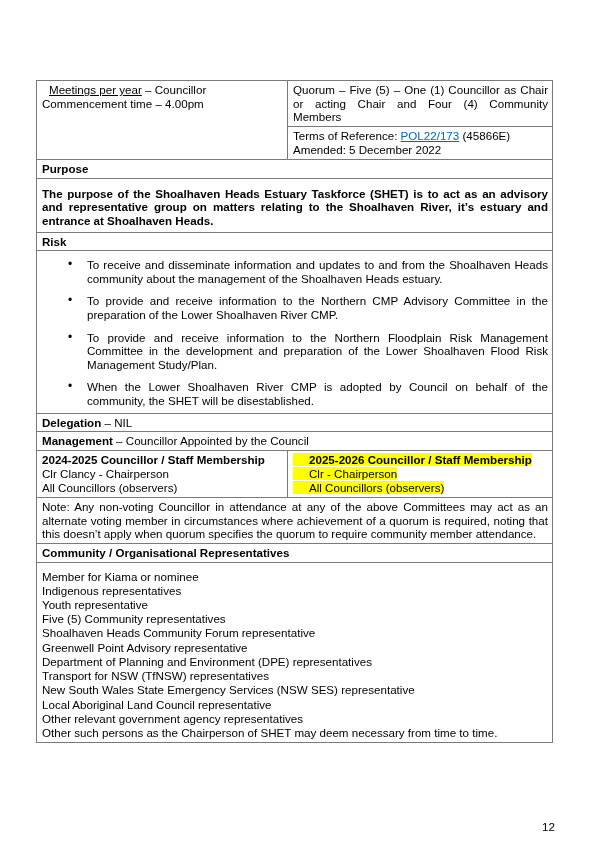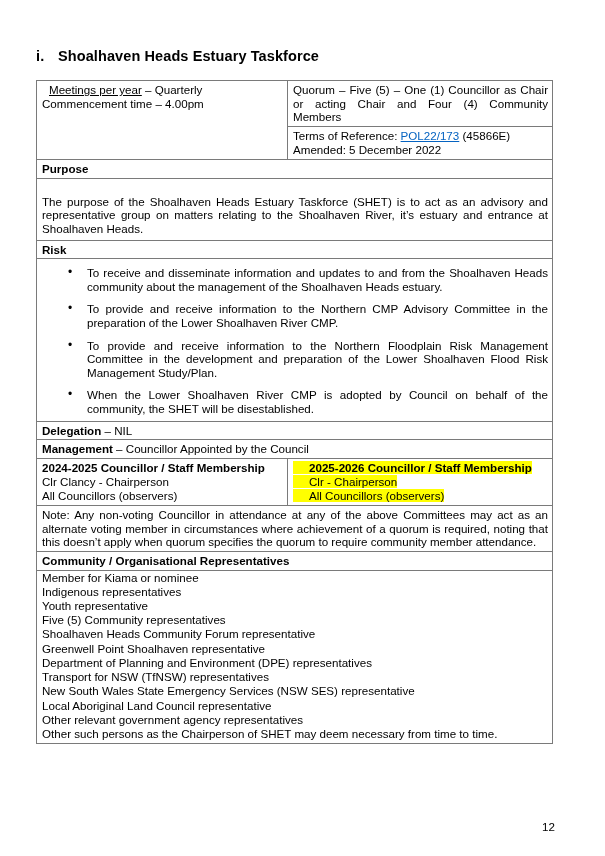--- a/index.html
+++ b/index.html
@@ -96,34 +96,31 @@
     bottom: 23px;
     font-size: 11.6px;
     text-align: right;
   }
 </style>
 </head>
 <body>
 
 <div class="page">
 
-  <div class="heading">
-    <span class="num">i.</span><span>Shoalhaven Heads Estuary Taskforce</span>
-  </div>
 
   <table class="tor-table">
     <colgroup>
       <col class="col-l">
       <col class="col-r">
     </colgroup>
 
     <tbody>
         <tr>
       <td rowspan="2">
-        <span class="listline"><span class="u">Meetings per year</span><span> – Quarterly</span></span>
+        <span class="listline"><span class="u">Meetings per year</span><span> – Councillor</span></span>
         <span class="listline">Commencement time – 4.00pm</span>
       </td>
       <td class="just">
         <p>Quorum – Five (5) – One (1) Councillor as Chair or acting Chair and Four (4) Community Members</p>
       </td>
     </tr>
 
     <tr>
       <td>
         <span class="listline"><span>Terms of Reference: </span><a class="link" href="#">POL22/173</a><span> (45866E)</span></span>
@@ -131,21 +128,21 @@
       </td>
     </tr>
 
     <tr>
       <td colspan="2" class="cellpad-tight">
         <span class="b">Purpose</span>
       </td>
     </tr>
 
     <tr>
-      <td colspan="2" class="just" style="padding-top:16px;padding-bottom:4px;">
+      <td colspan="2" class="just" style="padding-top:8px;padding-bottom:4px;font-weight:bold;">
         <p>The purpose of the Shoalhaven Heads Estuary Taskforce (SHET) is to act as an advisory and representative group on matters relating to the Shoalhaven River, it’s estuary and entrance at Shoalhaven Heads.</p>
       </td>
     </tr>
 
     <tr>
       <td colspan="2" class="cellpad-tight">
         <span class="b">Risk</span>
       </td>
     </tr>
 
@@ -191,27 +188,27 @@
       </td>
     </tr>
 
     <tr>
       <td colspan="2" class="cellpad-tight">
         <span class="b">Community / Organisational Representatives</span>
       </td>
     </tr>
 
     <tr>
-      <td colspan="2" style="padding-top:0;padding-bottom:2px;">
+      <td colspan="2" style="padding-top:7px;padding-bottom:2px;">
         <span class="listline">Member for Kiama or nominee</span>
         <span class="listline">Indigenous representatives</span>
         <span class="listline">Youth representative</span>
         <span class="listline">Five (5) Community representatives</span>
         <span class="listline">Shoalhaven Heads Community Forum representative</span>
-        <span class="listline">Greenwell Point Shoalhaven representative</span>
+        <span class="listline">Greenwell Point Advisory representative</span>
         <span class="listline">Department of Planning and Environment (DPE) representatives</span>
         <span class="listline">Transport for NSW (TfNSW) representatives</span>
         <span class="listline">New South Wales State Emergency Services (NSW SES) representative</span>
         <span class="listline">Local Aboriginal Land Council representative</span>
         <span class="listline">Other relevant government agency representatives</span>
         <span class="listline">Other such persons as the Chairperson of SHET may deem necessary from time to time.</span>
       </td>
     </tr>
 
   </tbody>

